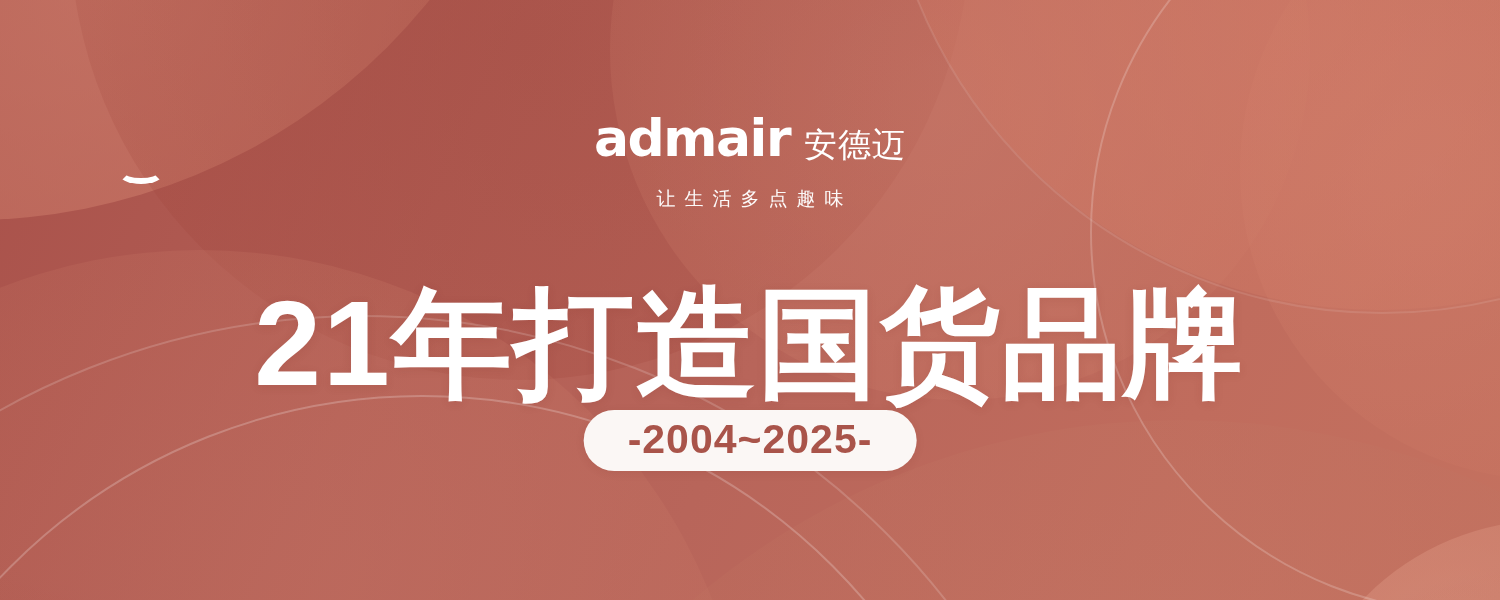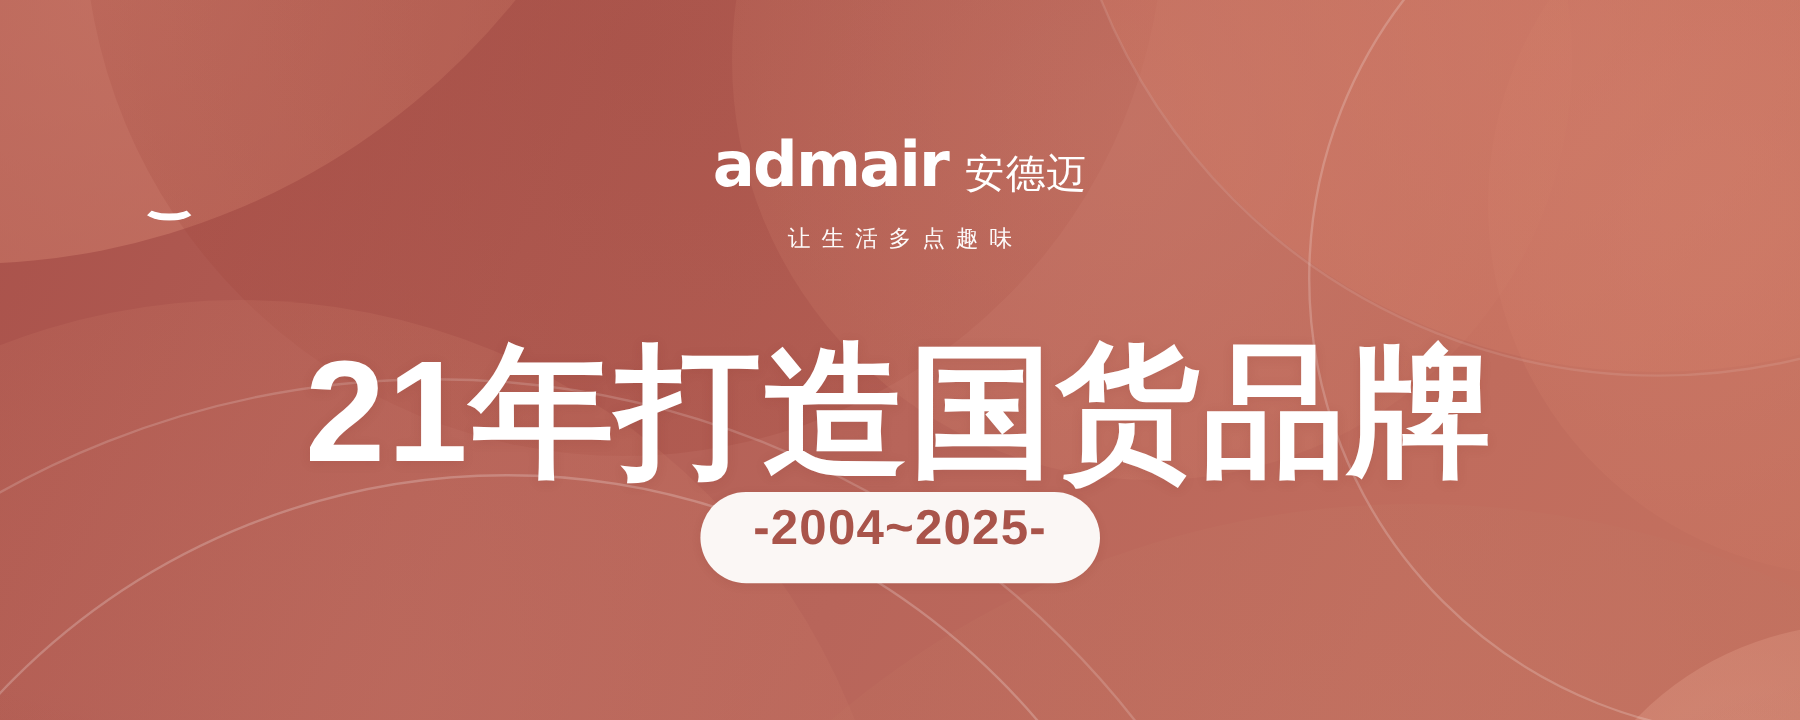--- a/index.html
+++ b/index.html
@@ -174,21 +174,21 @@
   }
 
   .year-badge {
     position: absolute;
     top: 410px;
     left: 50%;
     transform: translateX(-50%);
     background: #fbf7f5;
     color: #a9544a;
     border-radius: 999px;
-    padding: 9px 44px 26px;
+    padding: 9px 44px 11px;
     font-size: 41px;
     font-weight: 700;
     letter-spacing: 1px;
     line-height: 1;
     box-shadow: 0 2px 8px rgba(110,40,30,0.10);
   }
 </style>
 </head>
 <body>
 

